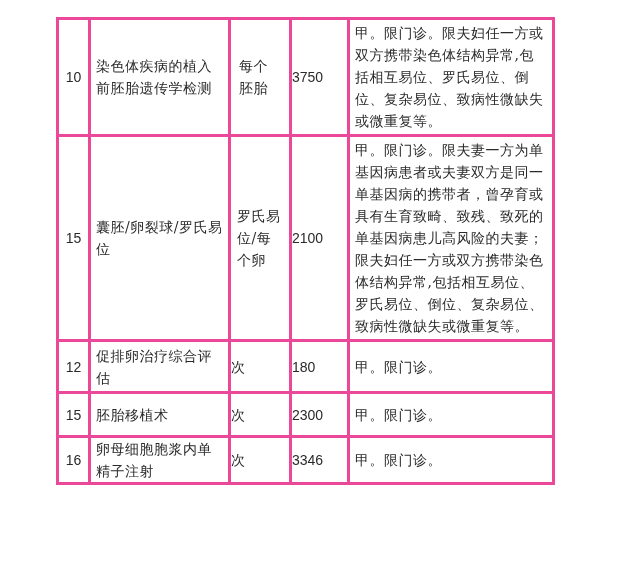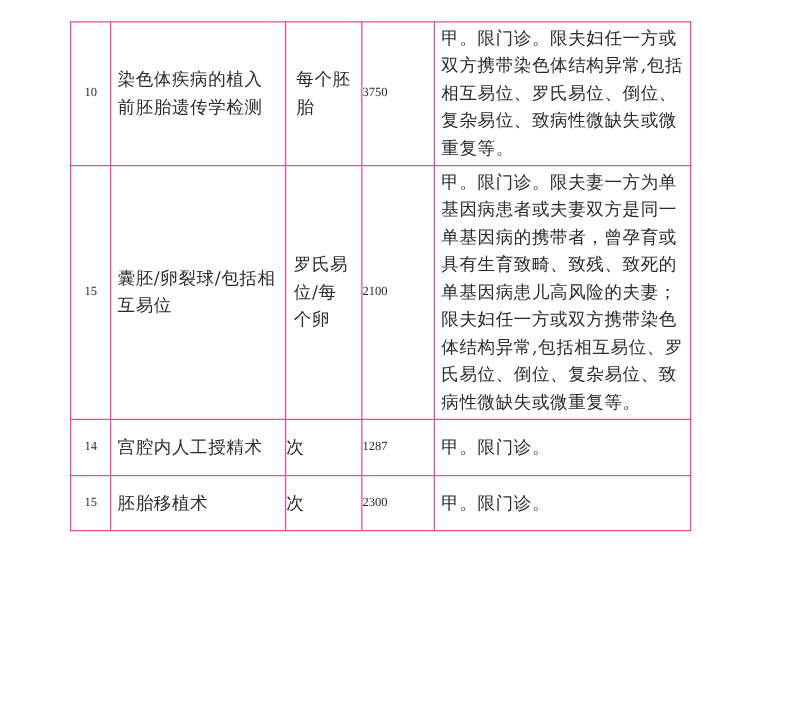--- a/index.html
+++ b/index.html
@@ -19,38 +19,38 @@
       position: absolute;
       left: 56px;
       top: 17px;
       border-collapse: collapse;
       table-layout: fixed;
       width: 496px;
       font-size: 14px;
       line-height: 22px;
     }
     .fee-table td {
-      border: 1px solid #ec4899;
+      border: 3px solid #ec4899;
       padding: 0;
       vertical-align: middle;
       box-sizing: border-box;
     }
     .col-no { width: 32px; text-align: center; }
     .col-name { width: 140px; text-align: left; padding-left: 5px !important; padding-right: 4px !important; }
     .col-unit { width: 61px; text-align: left; }
     .col-price { width: 58px; }
     .col-note { width: 205px; text-align: left; padding-left: 5px !important; padding-right: 4px !important; }
     .cell-text {
       display: block;
       word-break: break-all;
       letter-spacing: 0.5px;
     }
     .num {
-      font-family: Liberation Serif, serif;
-      font-size: 10px;
+      font-family: Liberation Sans, sans-serif;
+      font-size: 14px;
     }
     .note-text {
       padding-top: 2px;
       padding-bottom: 2px;
     }
   </style>
 </head>
 <body>
 
 <table class="fee-table">
@@ -71,46 +71,57 @@
           <span class="cell-text" style="padding:0 8px">每个胚胎</span>
         </td>
       <td class="col-price num">3750</td>
       <td class="col-note">
           <span class="cell-text note-text">甲。限门诊。限夫妇任一方或双方携带染色体结构异常,包括相互易位、罗氏易位、倒位、复杂易位、致病性微缺失或微重复等。</span>
         </td>
     </tr>
     <tr style="height:195px">
       <td class="col-no num">15</td>
       <td class="col-name">
-          <span class="cell-text">囊胚/卵裂球/包括相互易位</span>
+          <span class="cell-text">囊胚/卵裂球/罗氏易位</span>
         </td>
       <td class="col-unit">
           <span class="cell-text" style="padding:0 6px">罗氏易位/每个卵</span>
         </td>
       <td class="col-price num">2100</td>
       <td class="col-note">
           <span class="cell-text note-text">甲。限门诊。限夫妻一方为单基因病患者或夫妻双方是同一单基因病的携带者，曾孕育或具有生育致畸、致残、致死的单基因病患儿高风险的夫妻；限夫妇任一方或双方携带染色体结构异常,包括相互易位、罗氏易位、倒位、复杂易位、致病性微缺失或微重复等。</span>
         </td>
     </tr>
-    <tr style="height:45px">
-      <td class="col-no num">14</td>
+    <tr style="height:52px">
+      <td class="col-no num">12</td>
       <td class="col-name">
-          <span class="cell-text">宫腔内人工授精术</span>
+          <span class="cell-text">促排卵治疗综合评估</span>
         </td>
       <td class="col-unit">次</td>
-      <td class="col-price num">1287</td>
+      <td class="col-price num">180</td>
       <td class="col-note">
           <span class="cell-text">甲。限门诊。</span>
         </td>
     </tr>
     <tr style="height:44px">
       <td class="col-no num">15</td>
       <td class="col-name">
           <span class="cell-text">胚胎移植术</span>
         </td>
       <td class="col-unit">次</td>
       <td class="col-price num">2300</td>
       <td class="col-note">
           <span class="cell-text">甲。限门诊。</span>
         </td>
     </tr>
+    <tr style="height:47px">
+      <td class="col-no num">16</td>
+      <td class="col-name">
+          <span class="cell-text">卵母细胞胞浆内单精子注射</span>
+        </td>
+      <td class="col-unit">次</td>
+      <td class="col-price num">3346</td>
+      <td class="col-note">
+          <span class="cell-text">甲。限门诊。</span>
+        </td>
+    </tr>
   </tbody>
 </table>
 
 </body></html>

